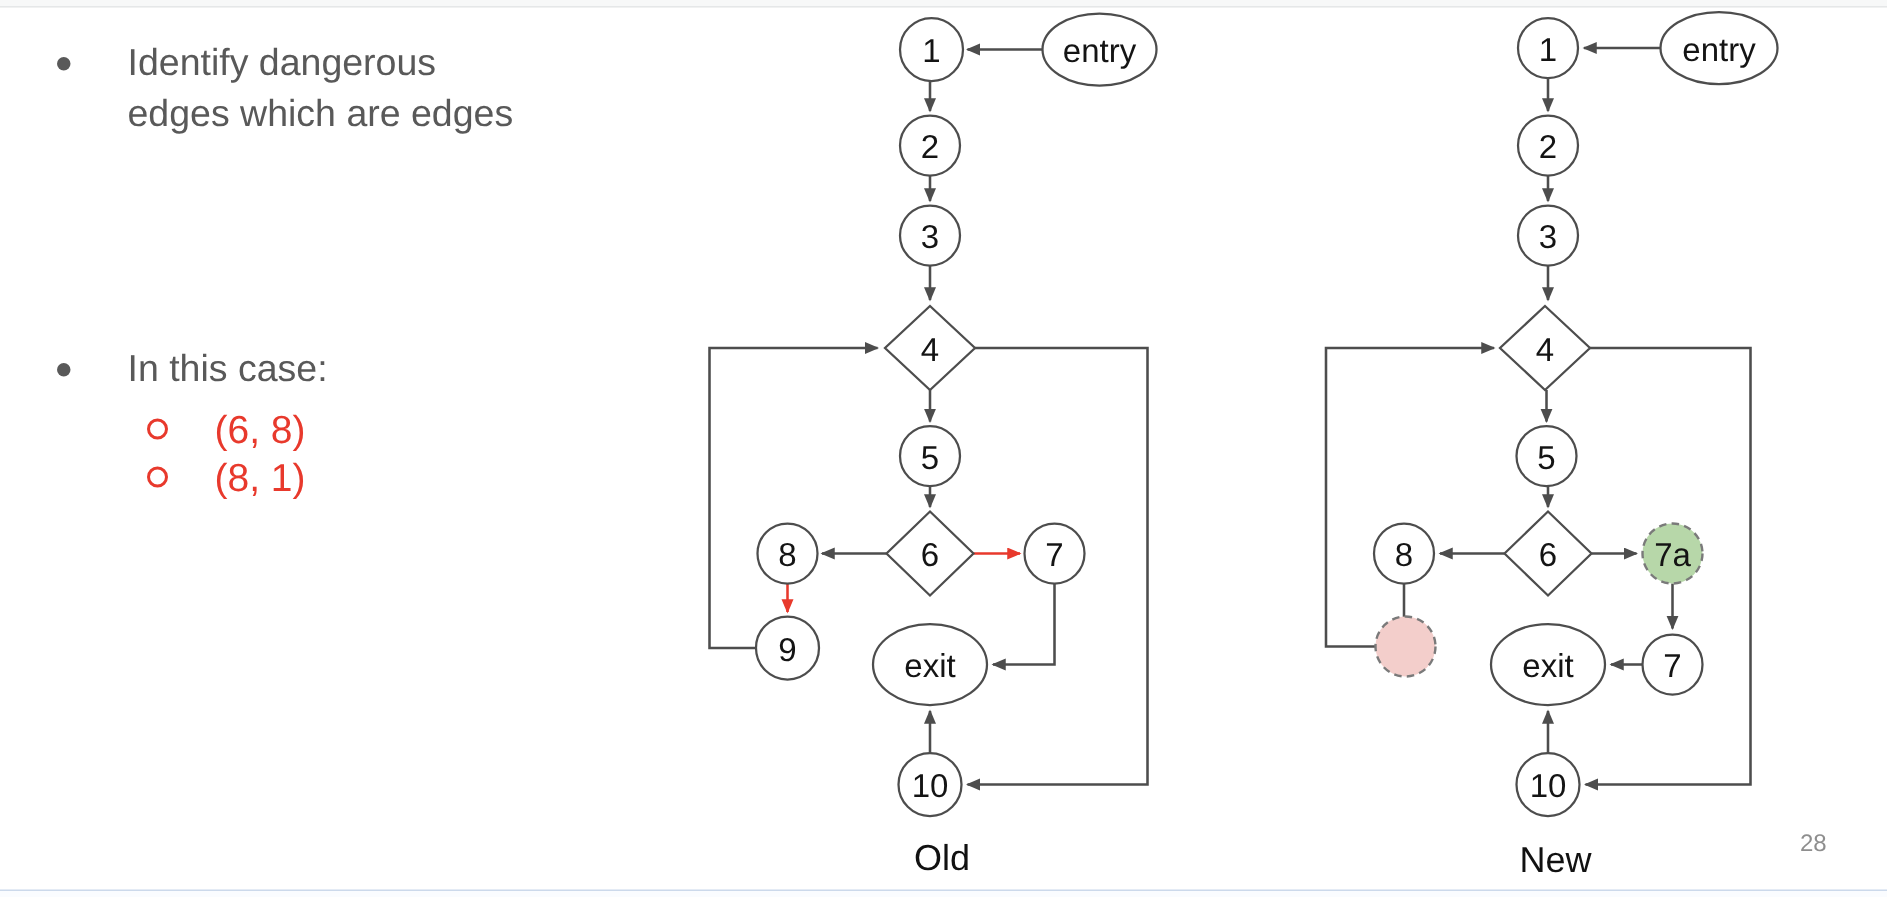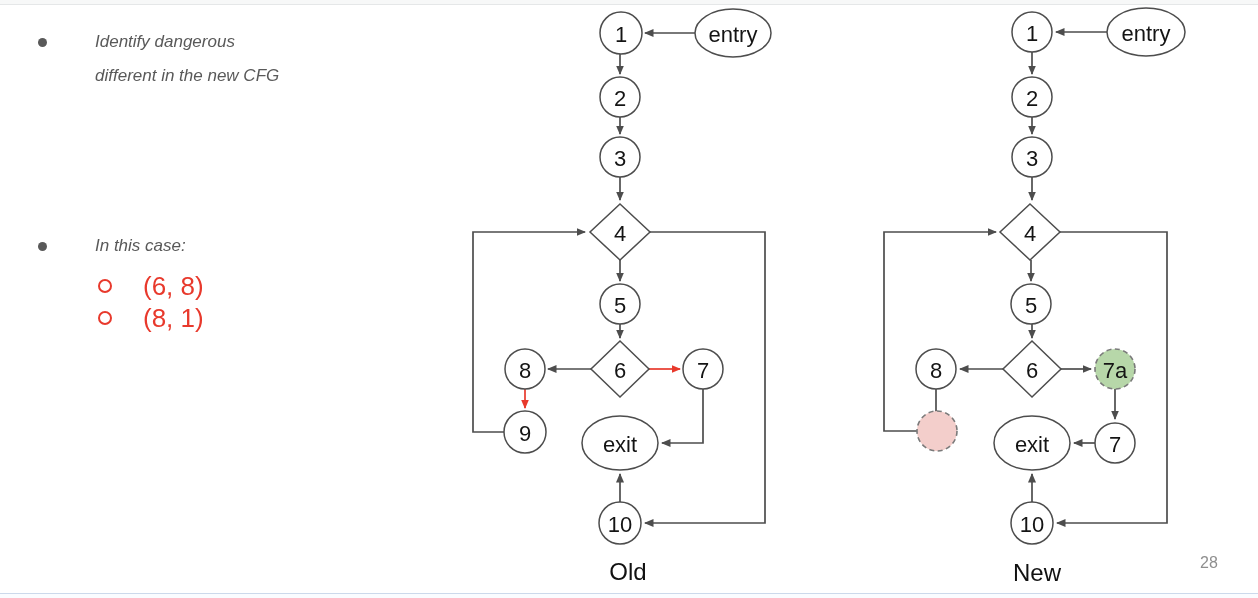--- a/index.html
+++ b/index.html
@@ -19,23 +19,23 @@
     background: #fafcff; border-top: 1px solid #ccd9eb;
   }
   
   .bullet-dot {
     position: absolute; width: 9px; height: 9px; border-radius: 50%;
     background: var(--text-gray, #595959);
   }
   .b1-dot { left: 38px; top: 38px; }
   .b2-dot { left: 38px; top: 242px; }
   .bullet-text {
-    position: absolute; left: 95px;
+    position: absolute; left: 85px;
     color: var(--text-gray, #595959);
-    font-size: 17px; line-height: 34px; white-space: nowrap; font-style: italic;
+    font-size: 25px; line-height: 34px; white-space: nowrap;
   }
   .b1-text { top: 25px; }
   .b2-text { top: 229px; }
   .sub-circle {
     position: absolute; width: 10px; height: 10px; border-radius: 50%;
     border: 2.5px solid var(--accent-red, #e8392c); background: transparent;
   }
   .s1-circle { left: 98px; top: 279px; }
   .s2-circle { left: 98px; top: 311px; }
   .sub-text {
@@ -65,21 +65,21 @@
          fill: #111111; text-anchor: middle; }
 </style>
 </head>
 <body>
 
 <div class="topbar"></div>
 
 <div class="bullet-dot b1-dot"></div>
 <div class="bullet-text b1-text">
   <div>Identify dangerous</div>
-  <div>different in the new CFG</div>
+  <div>edges which are edges</div>
 </div>
 
 <div class="bullet-dot b2-dot"></div>
 <div class="bullet-text b2-text">In this case:</div>
 
 <div class="sub-circle s1-circle"></div>
 <div class="sub-circle s2-circle"></div>
 <div class="sub-text">
   <div>(6, 8)</div>
   <div>(8, 1)</div>

